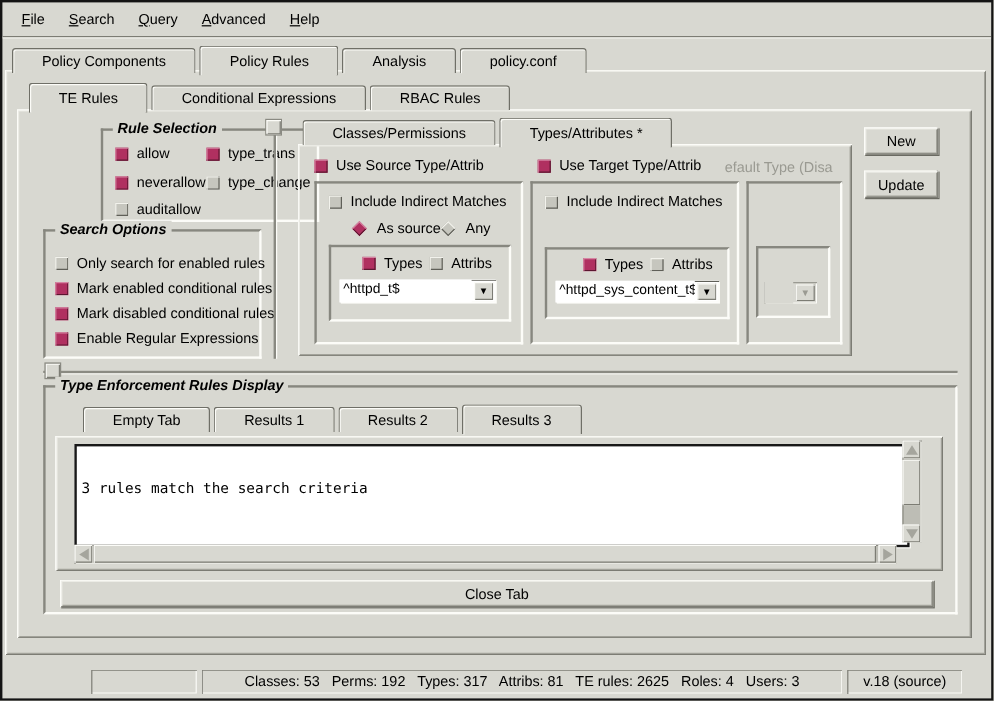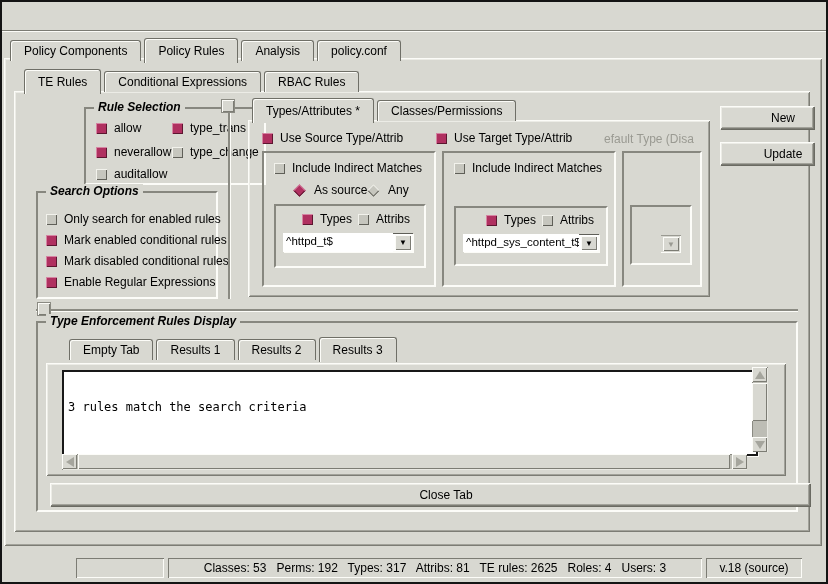--- a/index.html
+++ b/index.html
@@ -3,34 +3,34 @@
 <meta charset="utf-8">
 <style>
   html,body{margin:0;padding:0;background:#9a9a94;}
   .win{position:relative;width:828px;height:584px;background:#d8d8d1;border:2px solid #141414;
        box-sizing:border-box;font-family:"Liberation Sans",sans-serif;font-size:12px;color:#000;
        overflow:hidden;}
   .abs{position:absolute;}
   
   .raised2{box-shadow:inset 1px 1px 0 #fcfcf8, inset -1px -1px 0 #7c7c74, inset 2px 2px 0 #ecece6, inset -2px -2px 0 #a2a29a;}
   .btn{background:#d8d8d1;box-shadow:inset 1px 1px 0 #fcfcf8, inset -1px -1px 0 #7c7c74, inset 2px 2px 0 #ecece6, inset -2px -2px 0 #a2a29a, 1px 1px 0 #6a6a62;
-       display:flex;align-items:center;justify-content:center;cursor:default;padding-left:32px;}
+       display:flex;align-items:center;justify-content:center;cursor:default;}
   
   .lframe{position:absolute;border:2px solid;border-color:#87877f #fcfcf8 #fcfcf8 #87877f;}
   .lframe>.ltitle{position:absolute;top:-9px;left:8px;background:#d8d8d1;padding:0 4px;
        font-weight:bold;font-style:italic;white-space:nowrap;}
   
   .menubar{left:0;top:0;width:824px;height:28px;display:flex;align-items:center;padding-left:6px;box-sizing:border-box;}
   .menuitem{padding:3px 10px;white-space:nowrap;}
   .menusep{left:0;top:28px;width:824px;height:1px;background:#7c7c74;box-shadow:0 1px 0 #fcfcf8;}
   
   .tabrow{position:absolute;display:flex;align-items:flex-end;z-index:5;}
   .tab{position:relative;background:#d8d8d1;border:1px solid #6f6f67;border-bottom:none;
        border-radius:3px 3px 0 0;box-shadow:inset 1px 1px 0 #fcfcf8;
-       padding:3px 13px 3px;margin-right:3px;white-space:nowrap;cursor:default;}
+       padding:3px 24px 3px;margin-right:3px;white-space:nowrap;cursor:default;}
   .tab.active{padding-top:5px;padding-bottom:5px;margin-bottom:-2px;z-index:6;}
   
   .cb{display:flex;align-items:center;gap:7px;white-space:nowrap;cursor:default;}
   .ind{width:11px;height:11px;background:#c6c6be;flex:0 0 auto;
        box-shadow:inset 1px 1px 0 #f2f2ec, inset -1px -1px 0 #5f5f58;}
   .ind.on{background:#b03060;box-shadow:inset 1px 1px 0 #d584a2, inset -1px -1px 0 #5c1630;}
   .rad{width:9px;height:9px;background:#c6c6be;transform:rotate(45deg);flex:0 0 auto;margin:0 3px;
        box-shadow:inset 1px 1px 0 #f2f2ec, inset -1px -1px 0 #5f5f58;}
   .rad.on{background:#b03060;box-shadow:inset 1px 1px 0 #d584a2, inset -1px -1px 0 #5c1630;}
   .dim{color:#9a9a92;}
@@ -63,20 +63,27 @@
   .tri-right{width:0;height:0;border-top:5px solid transparent;border-bottom:5px solid transparent;border-left:8px solid #a5a59d;}
   .sb-thumb{position:absolute;background:#d8d8d1;box-shadow:inset 1px 1px 0 #fcfcf8, inset -1px -1px 0 #7c7c74;}
   .statusbox{position:absolute;height:20px;box-shadow:inset 1px 1px 0 #7c7c74, inset -1px -1px 0 #fcfcf8;
        display:flex;align-items:center;justify-content:center;white-space:pre;}
 </style>
 </head>
 <body>
 
 <div class="win">
 
+  <div class="abs menubar">
+    <div class="menuitem"><u>F</u>ile</div>
+    <div class="menuitem"><u>S</u>earch</div>
+    <div class="menuitem"><u>Q</u>uery</div>
+    <div class="menuitem"><u>A</u>dvanced</div>
+    <div class="menuitem"><u>H</u>elp</div>
+  </div>
   <div class="abs menusep"></div>
 
   <div class="tabrow" style="left:8px;top:36px;">
     <div class="tab">Policy Components</div>
     <div class="tab active">Policy Rules</div>
     <div class="tab">Analysis</div>
     <div class="tab">policy.conf</div>
   </div>
   <div class="abs raised2" style="left:2px;top:56px;width:818px;height:488px;"></div>
 
@@ -128,22 +135,22 @@
       <div class="abs cb" style="left:8px;top:82px;">
         <span class="ind on"></span>
         <span>Enable Regular Expressions</span>
       </div>
     </div>
 
     <div class="abs sash-v" style="left:214px;top:9px;height:199px;"></div>
     <div class="abs sash-handle" style="left:208px;top:9px;"></div>
 
     <div class="tabrow" style="left:238px;top:7px;">
+      <div class="tab">Classes/Permissions</div>
       <div class="tab active">Types/Attributes *</div>
-      <div class="tab">Classes/Permissions</div>
     </div>
     <div class="abs raised2" style="left:234px;top:29px;width:462px;height:177px;">
 
       <div class="abs cb" style="left:14px;top:11px;">
         <span class="ind on"></span>
         <span>Use Source Type/Attrib</span>
       </div>
       <div class="lframe" style="left:14px;top:31px;width:170px;height:132px;">
         <div class="abs cb" style="left:10px;top:8px;">
           <span class="ind"></span>
@@ -166,21 +173,21 @@
             <span class="ind"></span>
             <span>Attribs</span>
           </div>
           <div class="combo" style="left:7px;top:27px;width:130px;height:19px;">
             <div class="entry">^httpd_t$</div>
             <div class="drop">▼</div>
           </div>
         </div>
       </div>
 
-      <div class="abs cb" style="left:188px;top:11px;">
+      <div class="abs cb" style="left:200px;top:11px;">
         <span class="ind on"></span>
         <span>Use Target Type/Attrib</span>
       </div>
       <div class="lframe" style="left:194px;top:31px;width:170px;height:132px;">
         <div class="abs cb" style="left:10px;top:8px;">
           <span class="ind"></span>
           <span>Include Indirect Matches</span>
         </div>
         <div class="lframe" style="left:10px;top:53px;width:150px;height:56px;">
           <div class="abs cb" style="left:30px;top:5px;">

